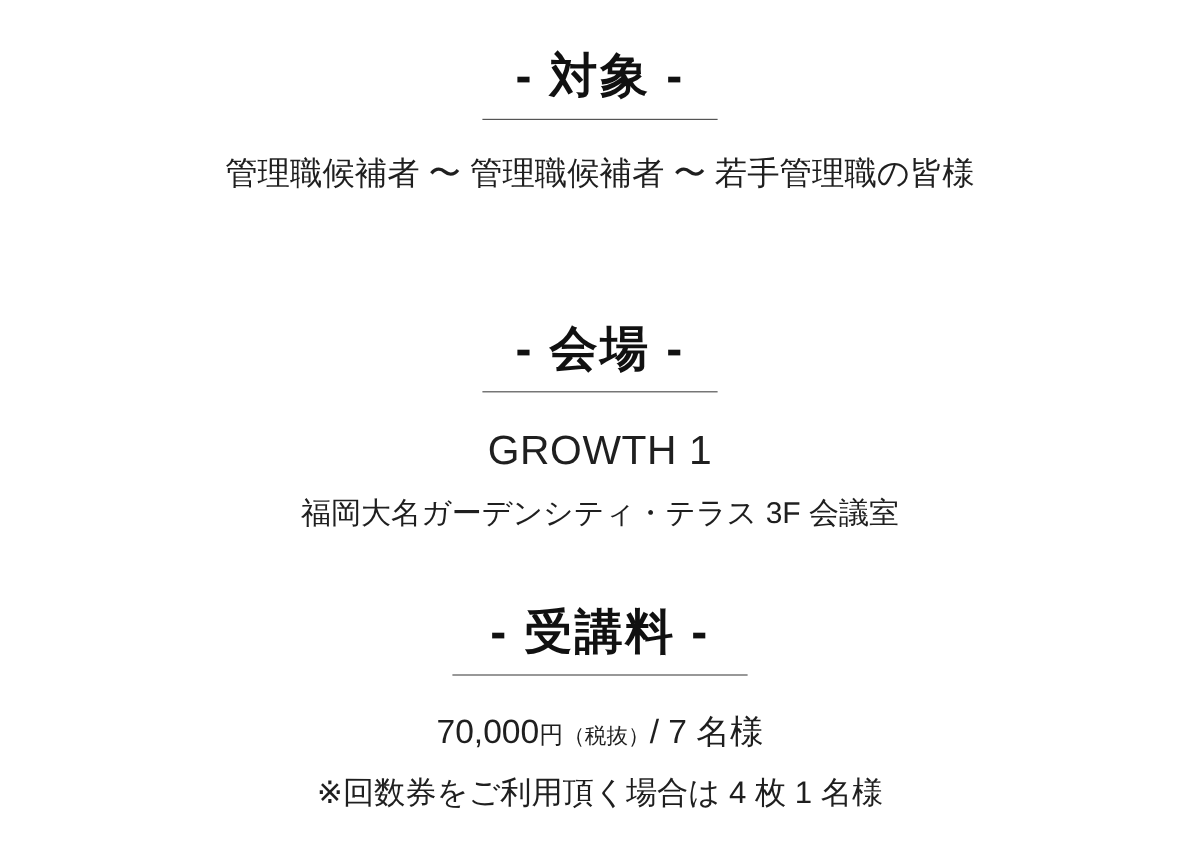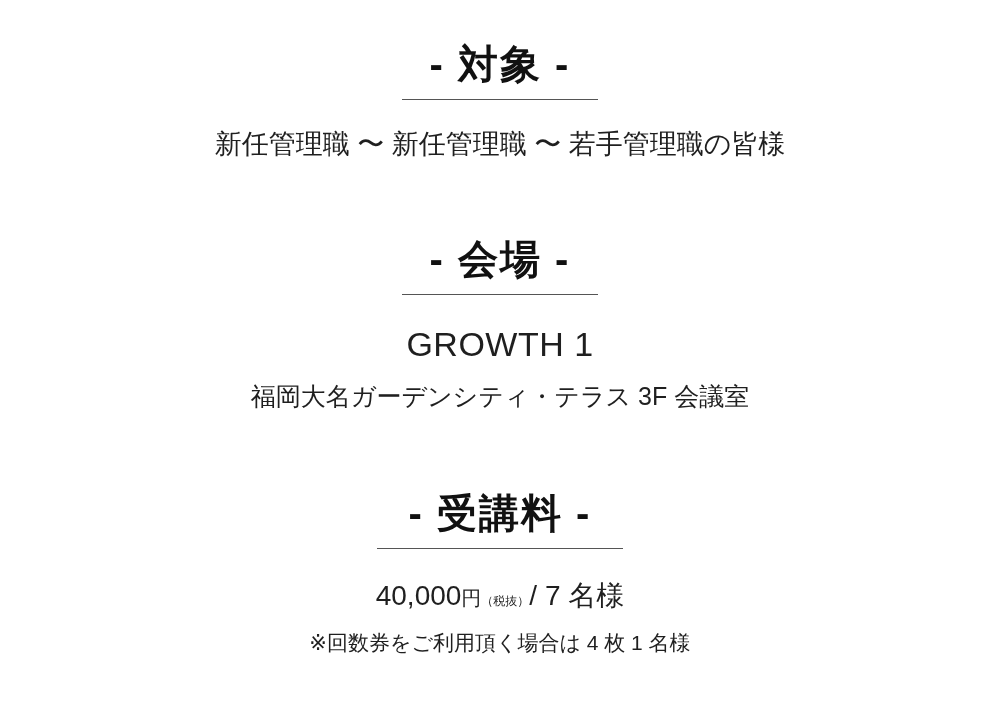--- a/index.html
+++ b/index.html
@@ -68,61 +68,61 @@
     font-size: 34px;
     letter-spacing: 0.5px;
   }
 
   
   #sec-target { margin-top: 42px; }
   #sec-target .rule { width: 196px; }
   #sec-target .body-line { margin-top: 24px; font-size: 27px; }
 
   
-  #sec-venue { margin-top: 72px; }
+  #sec-venue { margin-top: 104px; }
   #sec-venue .rule { width: 196px; }
   #sec-venue .venue-name { margin-top: 24px; }
   #sec-venue .venue-addr { margin-top: 8px; }
 
   
-  #sec-fee { margin-top: 76px; }
+  #sec-fee { margin-top: 58px; }
   #sec-fee .rule { width: 246px; }
   #sec-fee .fee-line { margin-top: 26px; font-size: 28px; }
-  #sec-fee .fee-note { margin-top: 10px; font-size: 21px; }
+  #sec-fee .fee-note { margin-top: 10px; font-size: 26px; }
 
   .fee-yen { font-size: 20px; }
-  .fee-tax { font-size: 12px; }
+  .fee-tax { font-size: 18px; }
   .fee-slash { font-size: 28px; }
 </style>
 </head>
 <body>
 
 <div class="page">
 
   <div class="section" id="sec-target">
     <div class="heading-wrap">
       <div class="heading">- 対象 -</div>
       <hr class="rule">
     </div>
-    <div class="body-line">新任管理職 〜 新任管理職 〜 若手管理職の皆様</div>
+    <div class="body-line">管理職候補者 〜 管理職候補者 〜 若手管理職の皆様</div>
   </div>
 
   <div class="section" id="sec-venue">
     <div class="heading-wrap">
       <div class="heading">- 会場 -</div>
       <hr class="rule">
     </div>
     <div class="body-line latin venue-name">GROWTH 1</div>
     <div class="body-line small venue-addr">福岡大名ガーデンシティ・テラス 3F 会議室</div>
   </div>
 
   <div class="section" id="sec-fee">
     <div class="heading-wrap">
       <div class="heading">- 受講料 -</div>
       <hr class="rule">
     </div>
     <div class="body-line fee-line">
-      <span>40,000</span><span class="fee-yen">円</span><span class="fee-tax">（税抜）</span><span class="fee-slash">/</span> <span>7 名様</span>
+      <span>70,000</span><span class="fee-yen">円</span><span class="fee-tax">（税抜）</span><span class="fee-slash">/</span> <span>7 名様</span>
     </div>
     <div class="body-line small fee-note">※回数券をご利用頂く場合は 4 枚 1 名様</div>
   </div>
 
 </div>
 
 </body></html>

